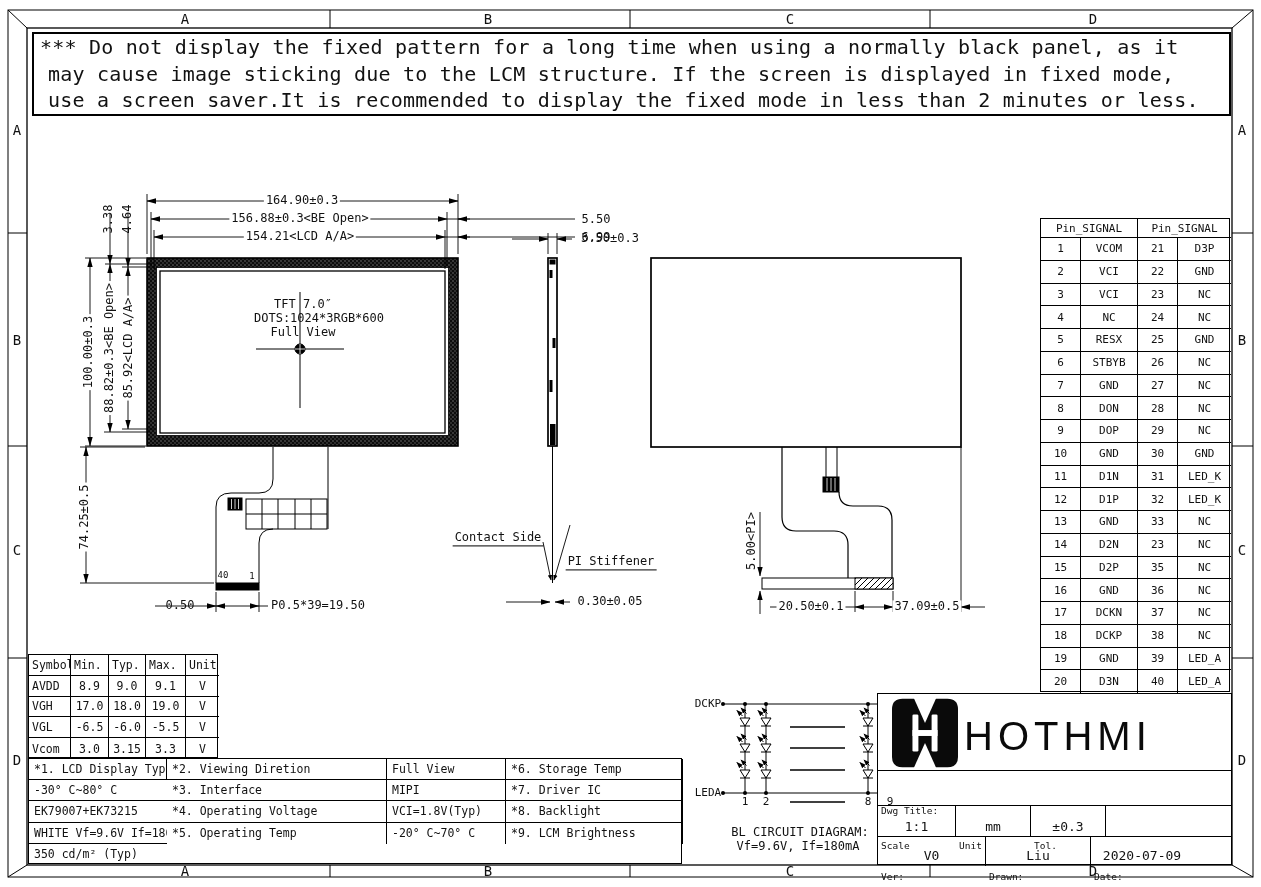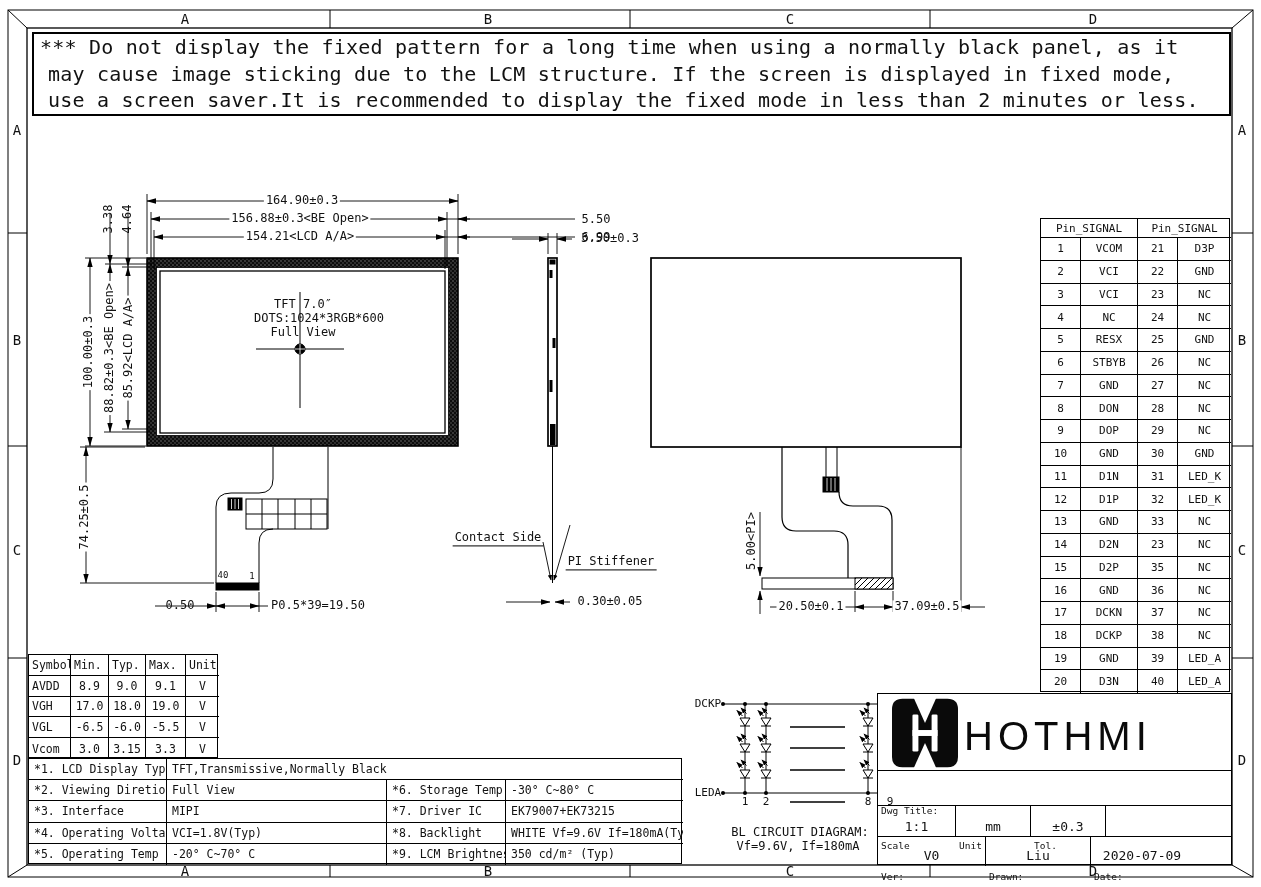--- a/index.html
+++ b/index.html
@@ -425,21 +425,20 @@
       <div class="syc num noR">V</div>
       <div class="syc noB">Vcom</div>
       <div class="syc num noB">3.0</div>
       <div class="syc num noB">3.15</div>
       <div class="syc num noB">3.3</div>
       <div class="syc num noR noB">V</div>
     </div>
 
   <div id="notes-grid">
       <div class="ntc">*1. LCD Display Type</div>
-      <div class="ntc noR" style="grid-column: 2 / span 3;">TFT,Transmissive,Normally Black</div>
       <div class="ntc">*2. Viewing Diretion</div>
       <div class="ntc">Full View</div>
       <div class="ntc">*6. Storage Temp</div>
       <div class="ntc noR">-30° C~80° C</div>
       <div class="ntc">*3. Interface</div>
       <div class="ntc">MIPI</div>
       <div class="ntc">*7. Driver IC</div>
       <div class="ntc noR">EK79007+EK73215</div>
       <div class="ntc">*4. Operating Voltage</div>
       <div class="ntc">VCI=1.8V(Typ)</div>

